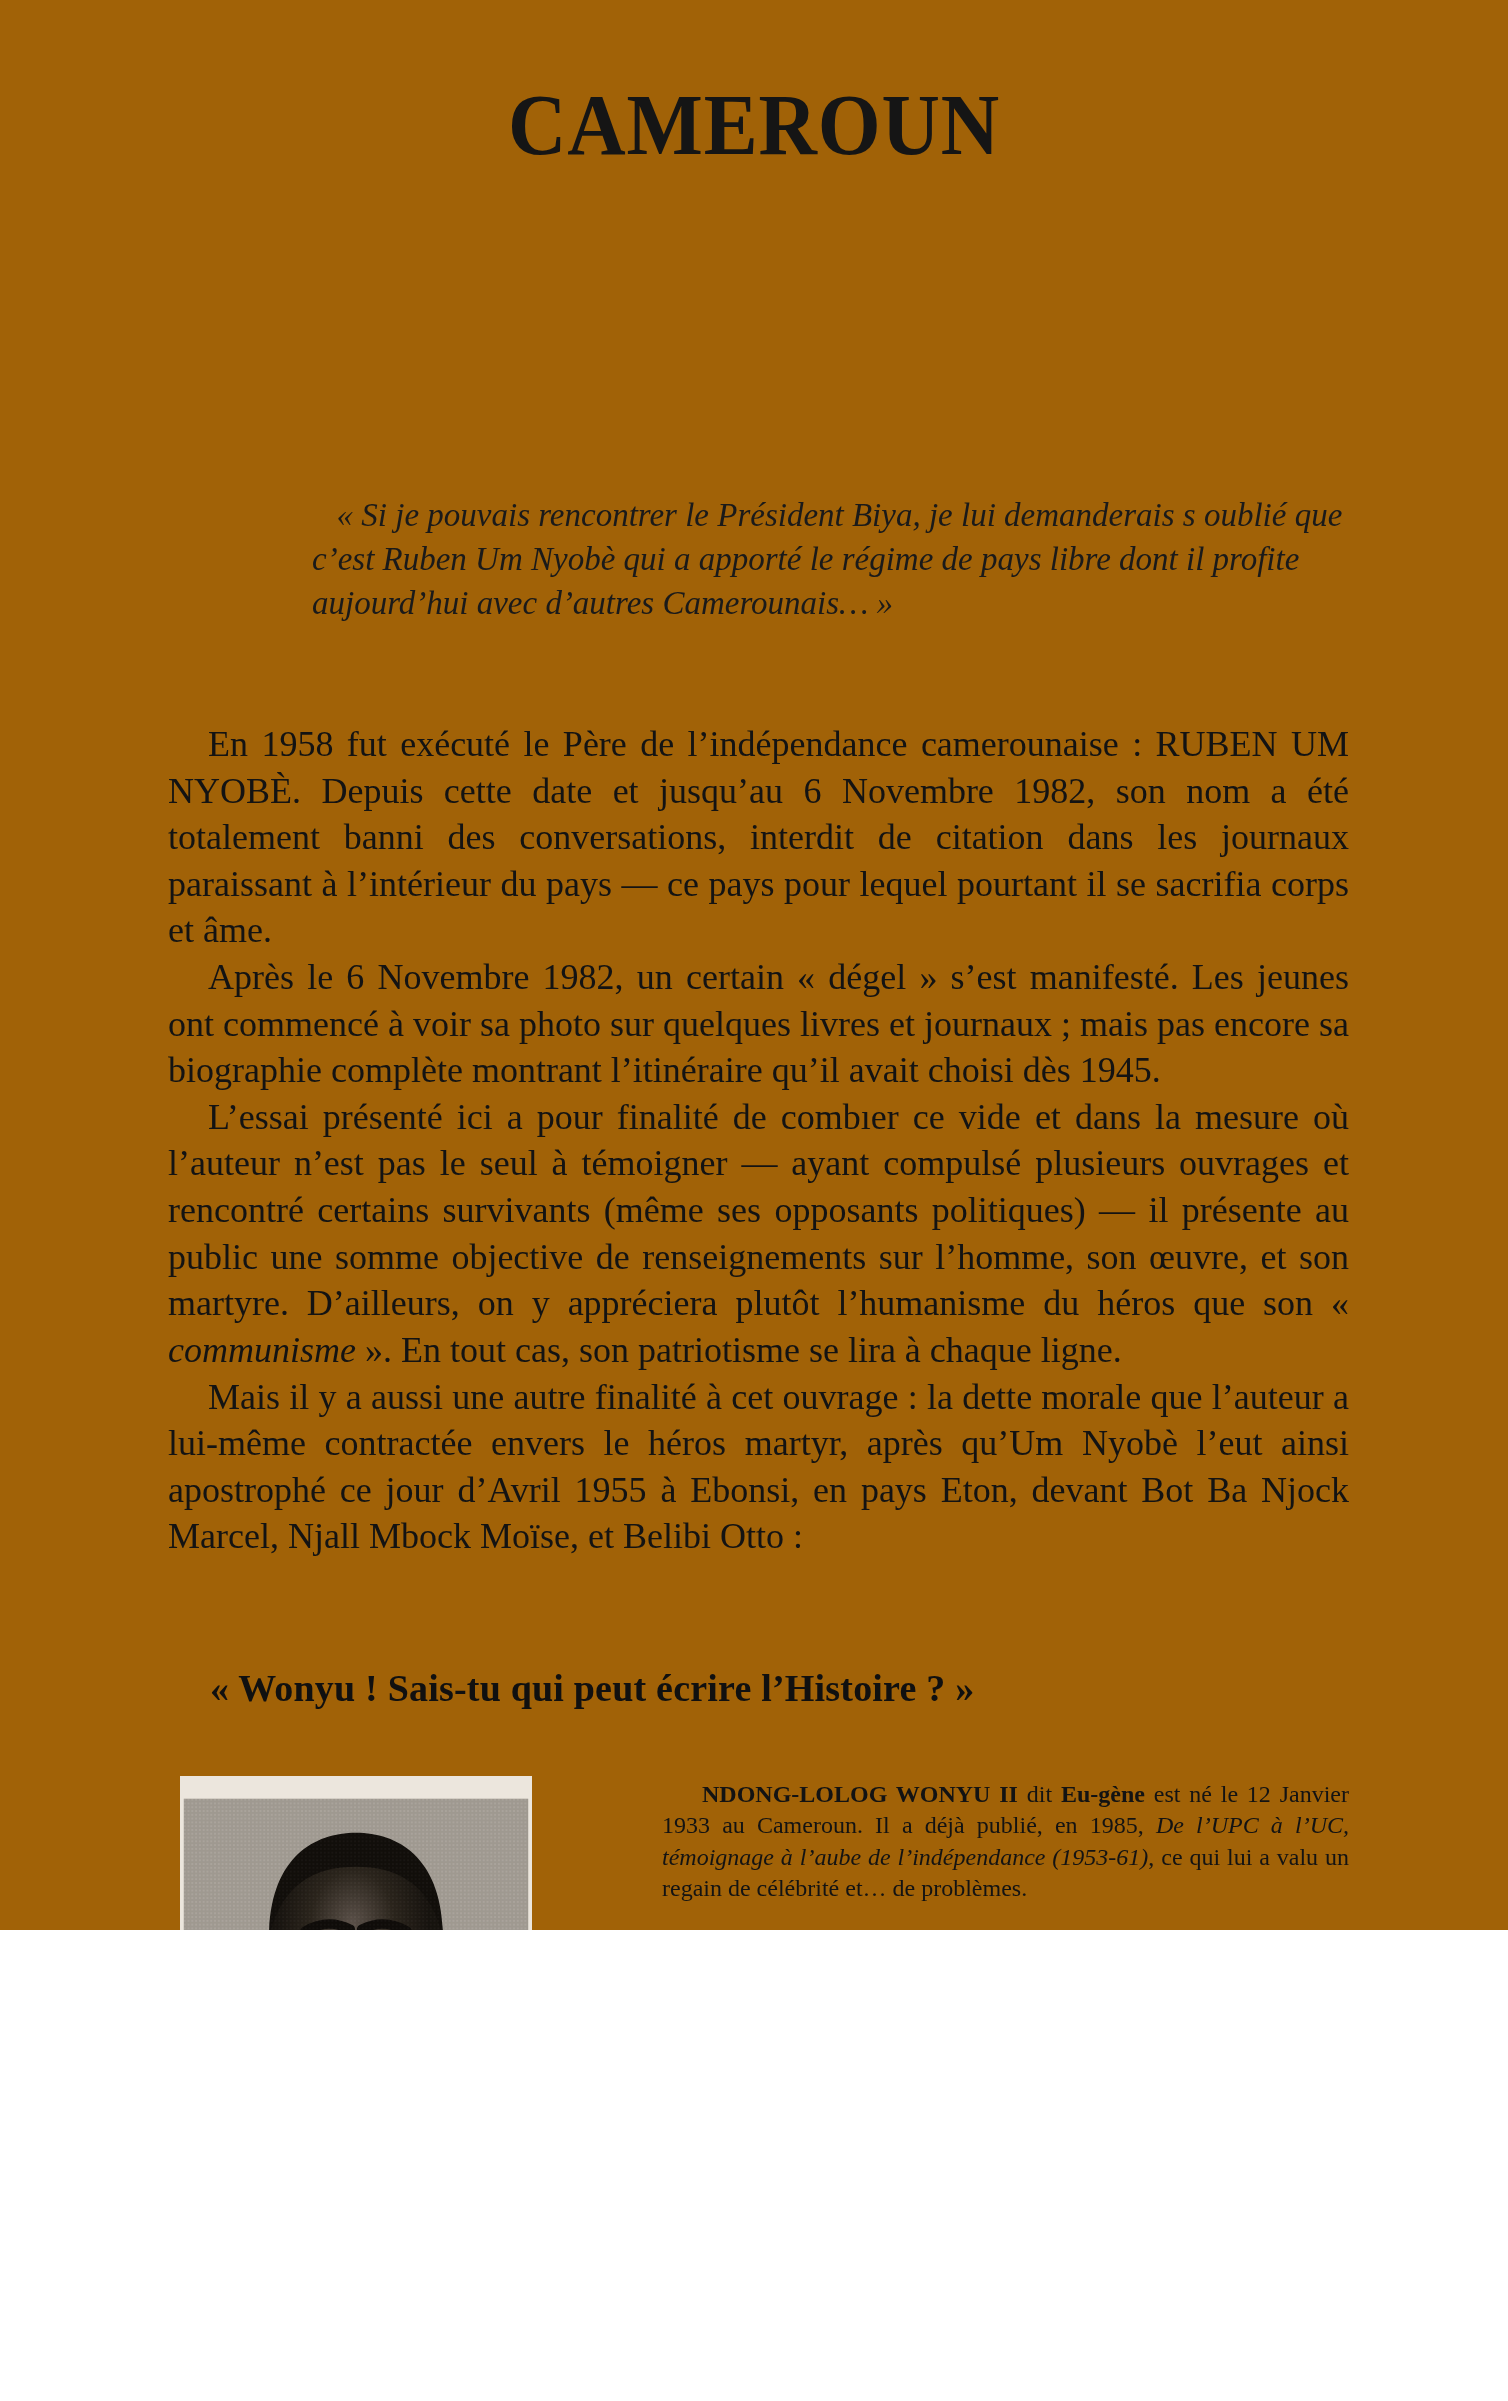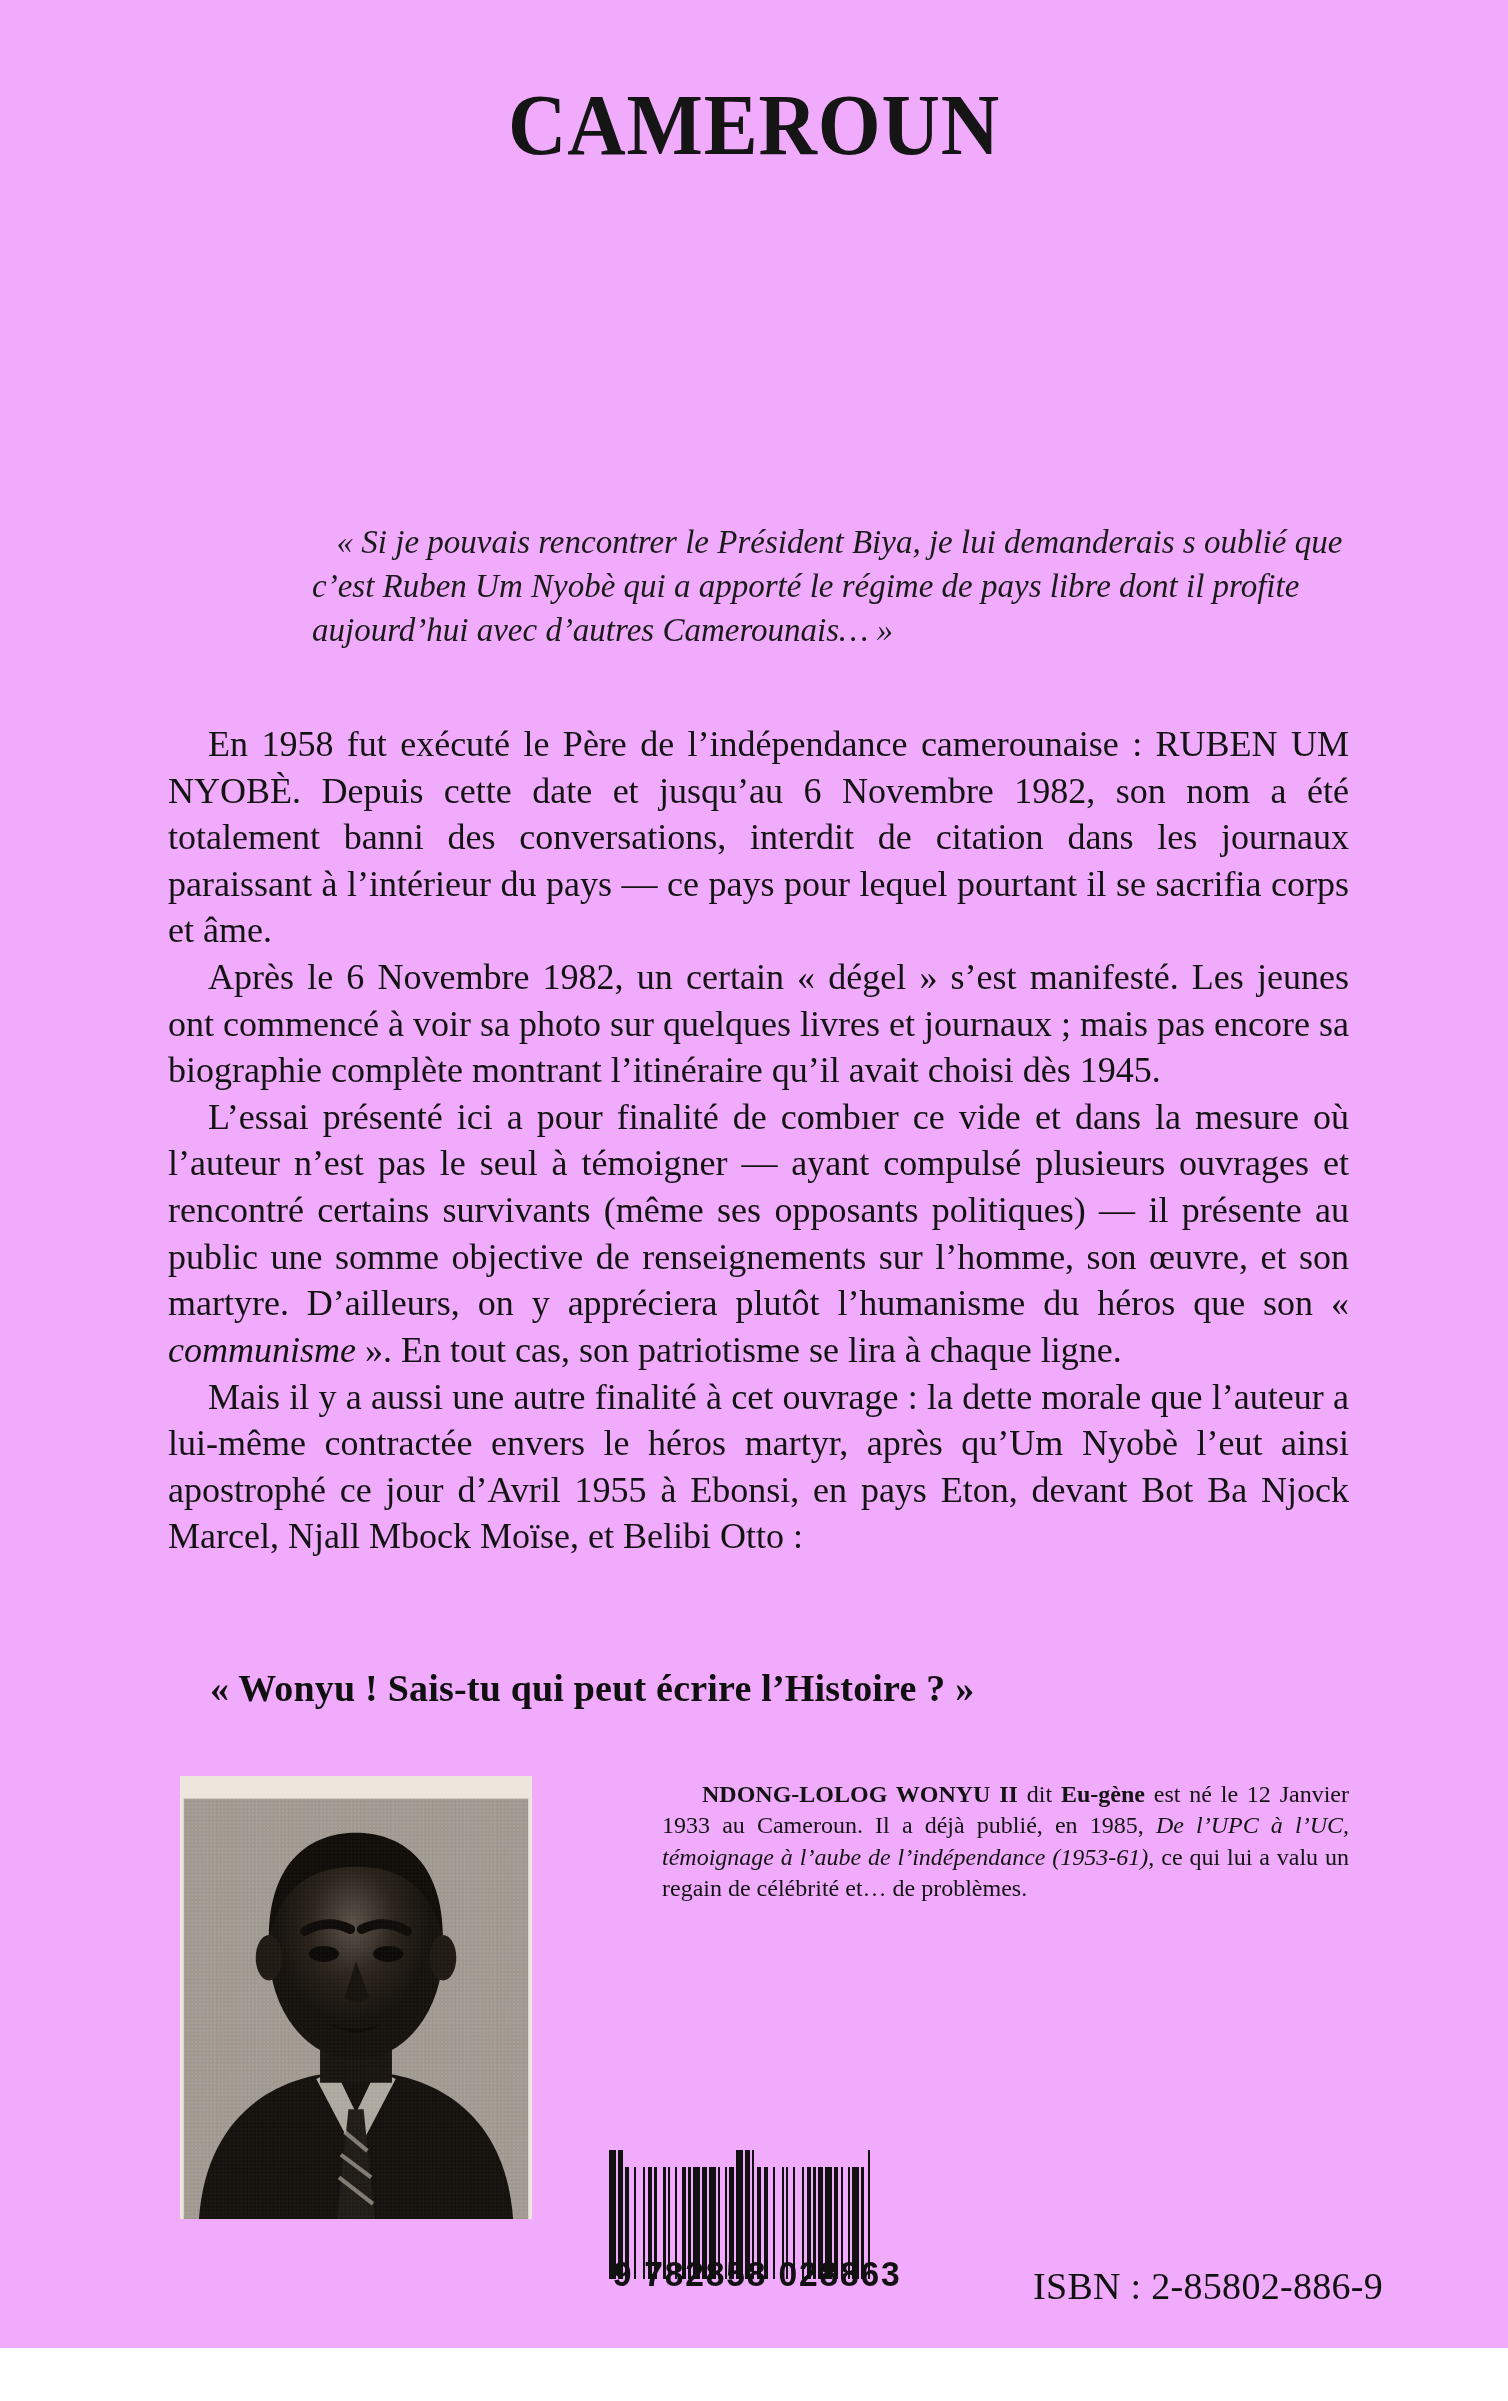--- a/index.html
+++ b/index.html
@@ -7,23 +7,23 @@
     padding: 0;
     background: #ffffff;
   }
   body {
     font-family: "Liberation Serif", "DejaVu Serif", serif;
     color: #111111;
   }
   .page {
     position: relative;
     width: 1508px;
-    height: 2348px;
+    height: 1930px;
     margin: 0 auto;
-    background: #f0abfc;
+    background: #a16207;
     overflow: hidden;
   }
 
   
   .series-title {
     position: absolute;
     top: 81px;
     left: 0;
     width: 100%;
     text-align: center;
@@ -70,21 +70,21 @@
     line-height: 1.02;
     letter-spacing: 0.9px;
     transform: scaleX(0.8);
     white-space: nowrap;
     margin-top: 1.9px;
   }
 
   
   .epigraph {
     position: absolute;
-    top: 521px;
+    top: 494px;
     left: 312px;
     width: 1050px;
     font-style: italic;
     font-size: 33px;
     line-height: 1.33;
     color: #1a1a1a;
     text-indent: 24.6px;
   }
   .epigraph-source {
     position: absolute;

